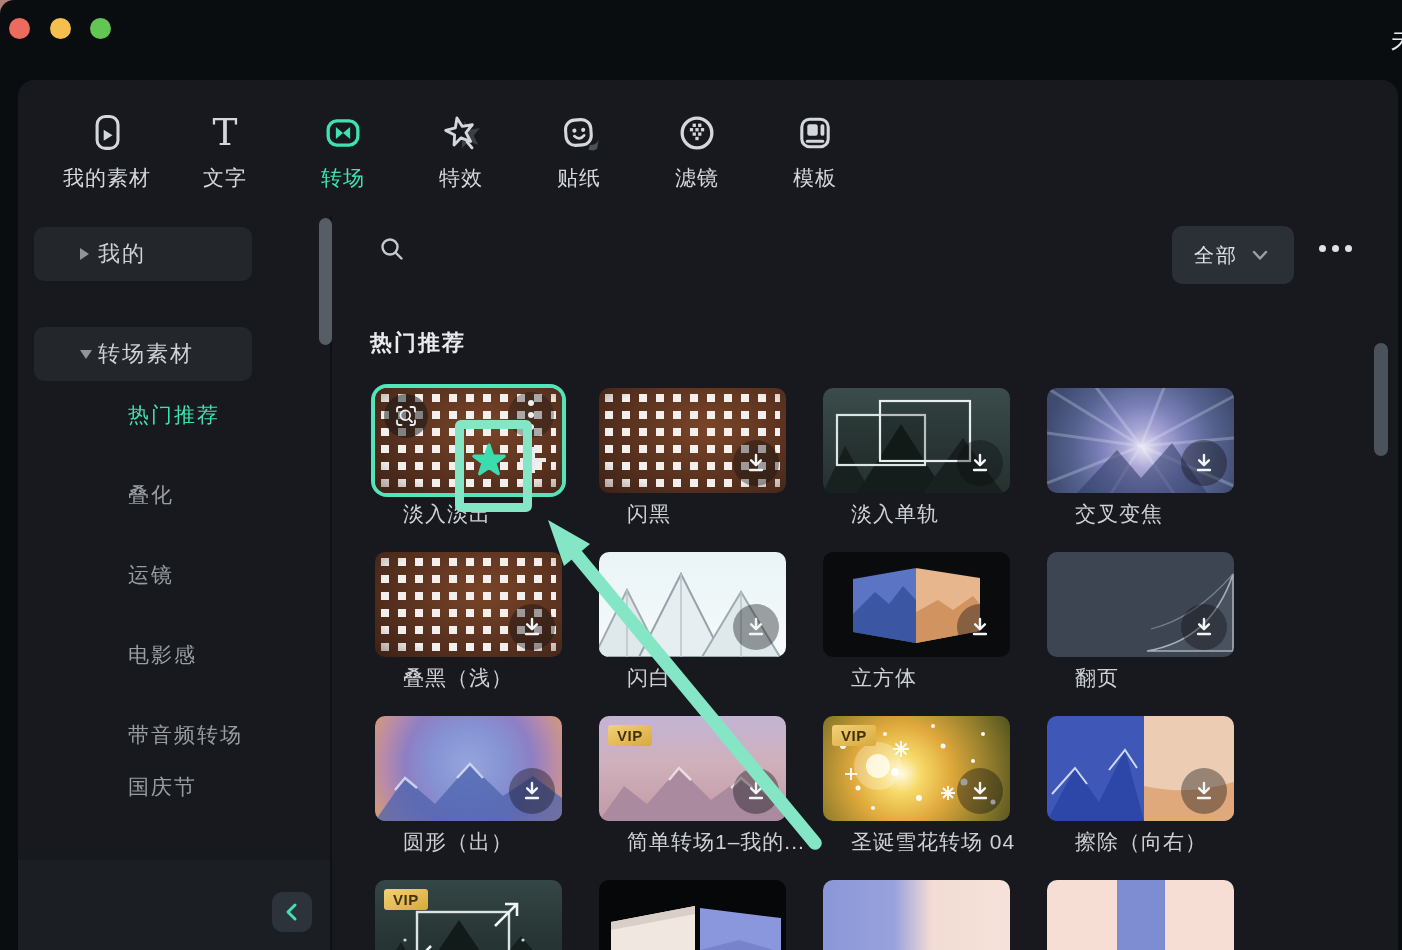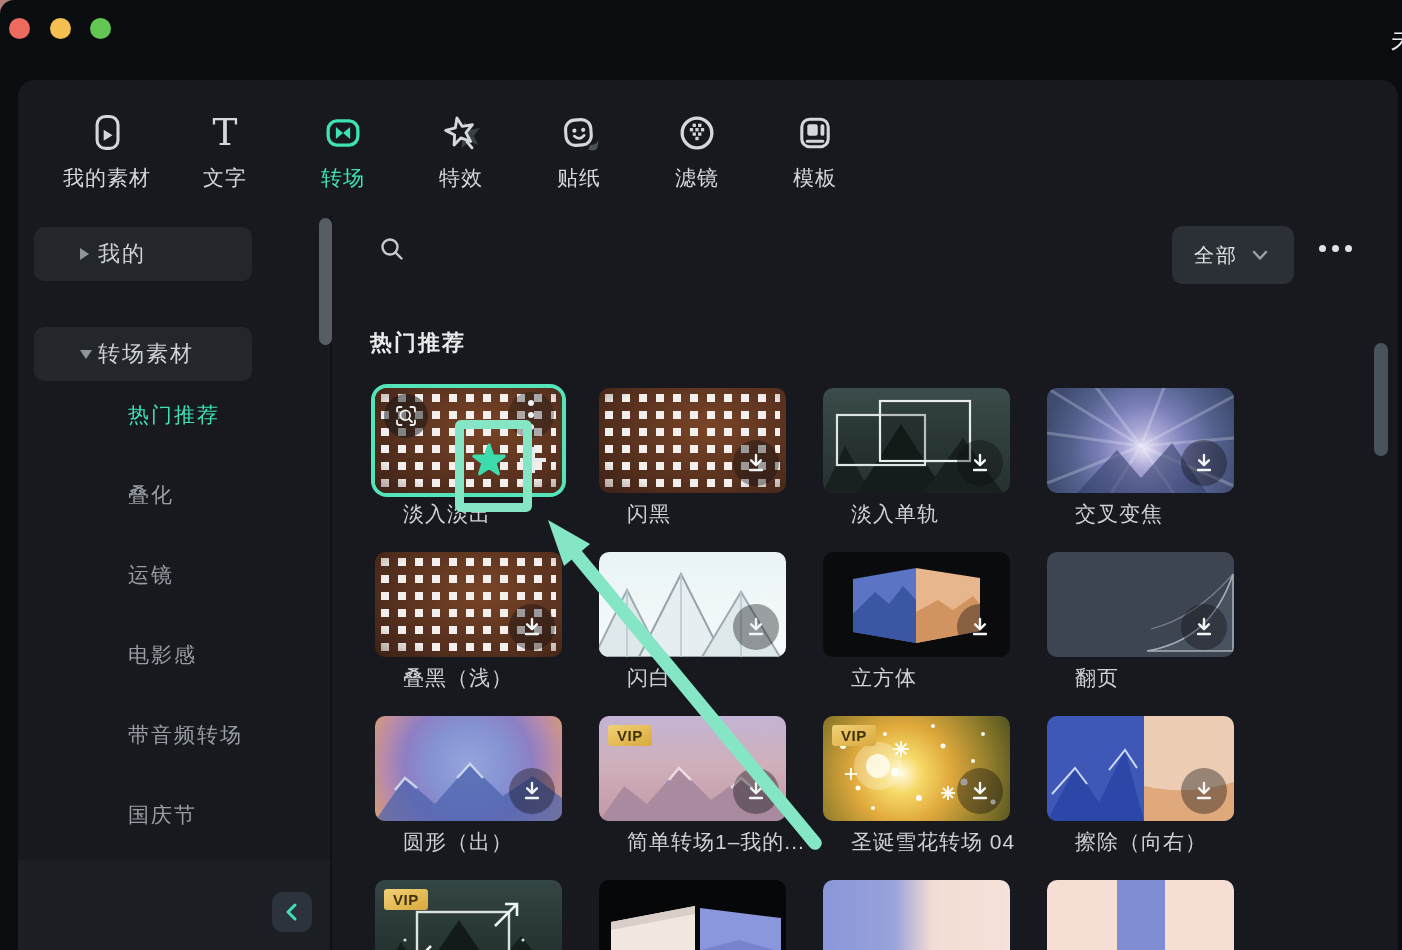--- a/index.html
+++ b/index.html
@@ -211,21 +211,21 @@
       </div>
       <div class="side-group" style="top: 307px; margin-top: 20px;">
         <span class="tri tri-down"></span>
         <span class="glbl">转场素材</span>
       </div>
       <div class="side-item selected" style="top: 401px;">热门推荐</div>
       <div class="side-item" style="top: 481px;">叠化</div>
       <div class="side-item" style="top: 561px;">运镜</div>
       <div class="side-item" style="top: 641px;">电影感</div>
       <div class="side-item" style="top: 721px; text-align: center;">带音频转场</div>
-      <div class="side-item" style="top: 801px;">国庆节</div>
+      <div class="side-item" style="top: 773px;">国庆节</div>
     </div>
   <div class="side-footer"></div>
   <div class="collapse-btn">
     <svg width="22" height="22" viewBox="0 0 22 22">
       <path d="M14 4 L7 11 L14 18" fill="none" stroke="#3fe0b4" stroke-width="3" stroke-linecap="round" stroke-linejoin="round"></path>
     </svg>
   </div>
   <div class="v-divider"></div>
 
   <div class="sb sb-side"></div>

